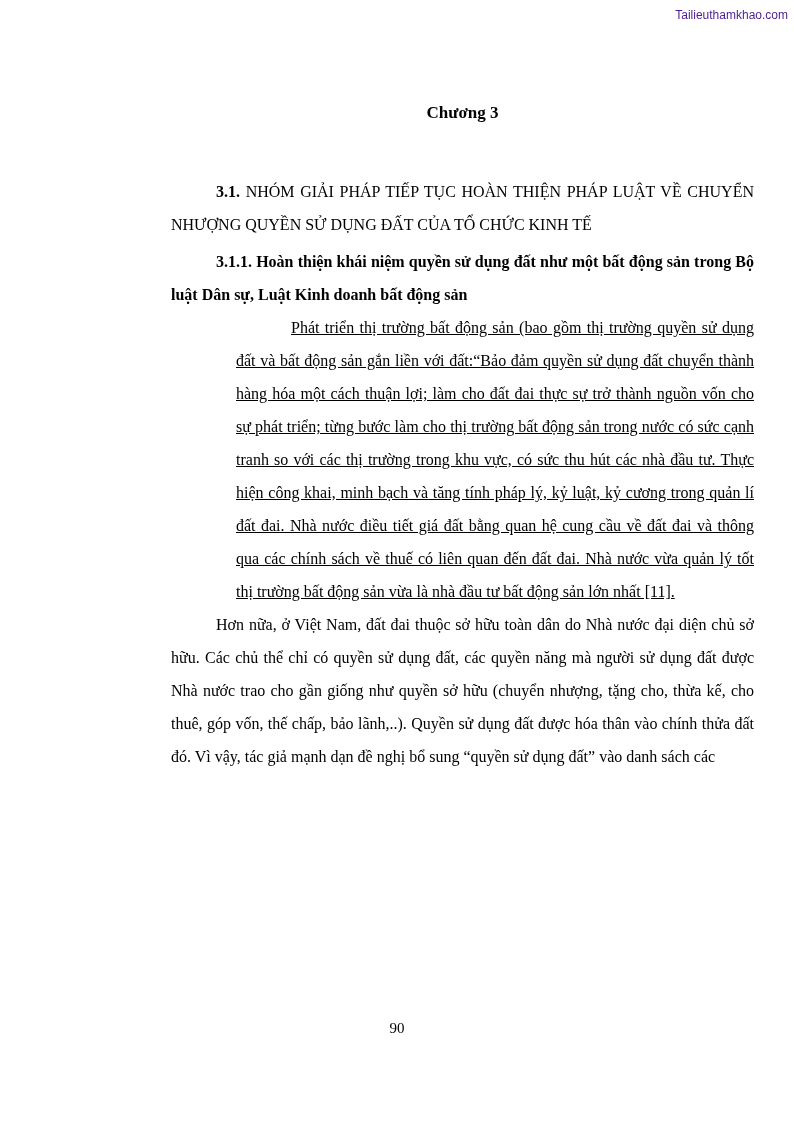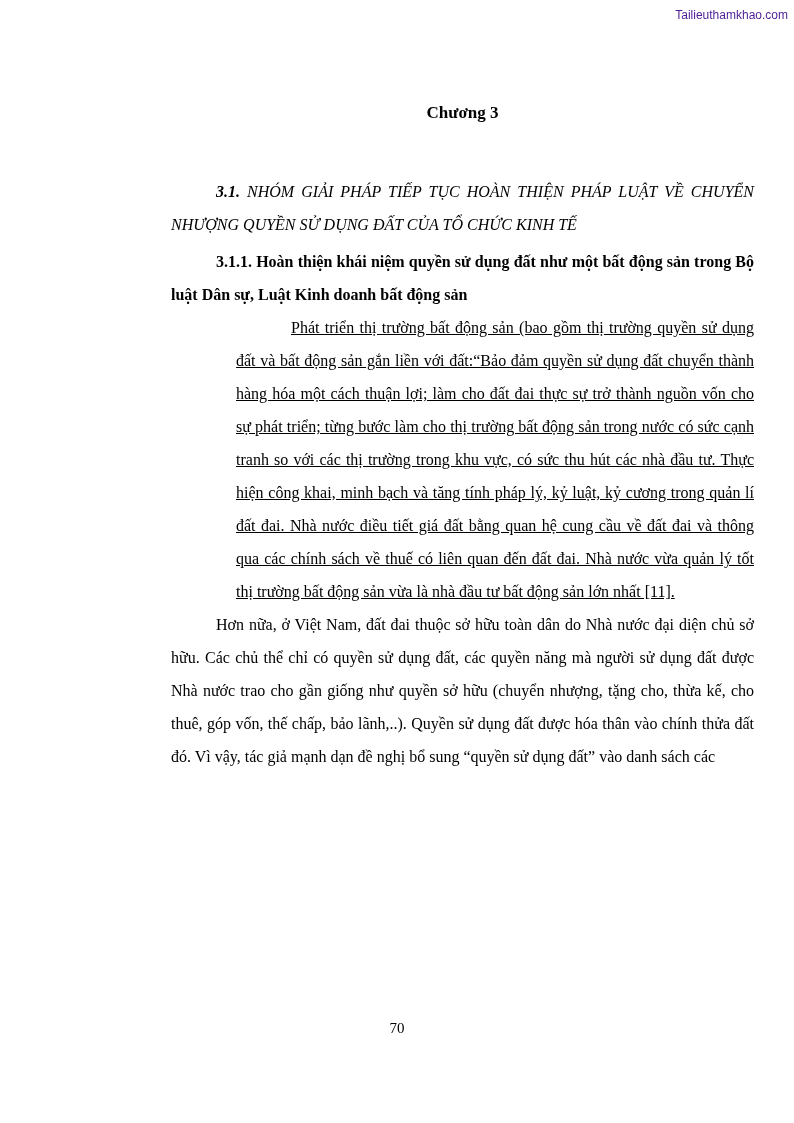--- a/index.html
+++ b/index.html
@@ -28,21 +28,21 @@
     line-height: 33px;
     text-align: justify;
     margin-left: 36px;
   }
   .chapter-heading {
     text-align: center;
     font-weight: bold;
     font-size: 17px;
     line-height: 33px;
   }
-  .section-31 { margin-top: 46px; font-style: italic; }
+  .section-31 { margin-top: 46px; }
   .section-31 .num { font-weight: bold; }
   .section-311 { margin-top: 4px; font-weight: bold; }
   .indent { text-indent: 45px; }
   .quote {
     margin-left: 65px;
     text-indent: 55px;
     text-decoration: underline;
   }
   .page-number {
     position: absolute;
@@ -70,15 +70,15 @@
 
     <p class="section-311 indent">3.1.1. Hoàn thiện khái niệm quyền sử dụng đất như một bất động sản trong Bộ luật Dân sự, Luật Kinh doanh bất động sản</p>
 
 
     <p class="quote">Phát triển thị trường bất động sản (bao gồm thị trường quyền sử dụng đất và bất động sản gắn liền với đất:“Bảo đảm quyền sử dụng đất chuyển thành hàng hóa một cách thuận lợi; làm cho đất đai thực sự trở thành nguồn vốn cho sự phát triển; từng bước làm cho thị trường bất động sản trong nước có sức cạnh tranh so với các thị trường trong khu vực, có sức thu hút các nhà đầu tư. Thực hiện công khai, minh bạch và tăng tính pháp lý, kỷ luật, kỷ cương trong quản lí đất đai. Nhà nước điều tiết giá đất bằng quan hệ cung cầu về đất đai và thông qua các chính sách về thuế có liên quan đến đất đai. Nhà nước vừa quản lý tốt thị trường bất động sản vừa là nhà đầu tư bất động sản lớn nhất [11].</p>
 
     <p class="indent">Hơn nữa, ở Việt Nam, đất đai thuộc sở hữu toàn dân do Nhà nước đại diện chủ sở hữu. Các chủ thể chỉ có quyền sử dụng đất, các quyền năng mà người sử dụng đất được Nhà nước trao cho gần giống như quyền sở hữu (chuyển nhượng, tặng cho, thừa kế, cho thuê, góp vốn, thế chấp, bảo lãnh,..). Quyền sử dụng đất được hóa thân vào chính thửa đất đó. Vì vậy, tác giả mạnh dạn đề nghị bổ sung “quyền sử dụng đất” vào danh sách các</p>
 
   </div>
 
-  <div class="page-number">70</div>
+  <div class="page-number">90</div>
 
 </div>
 
 </body></html>

